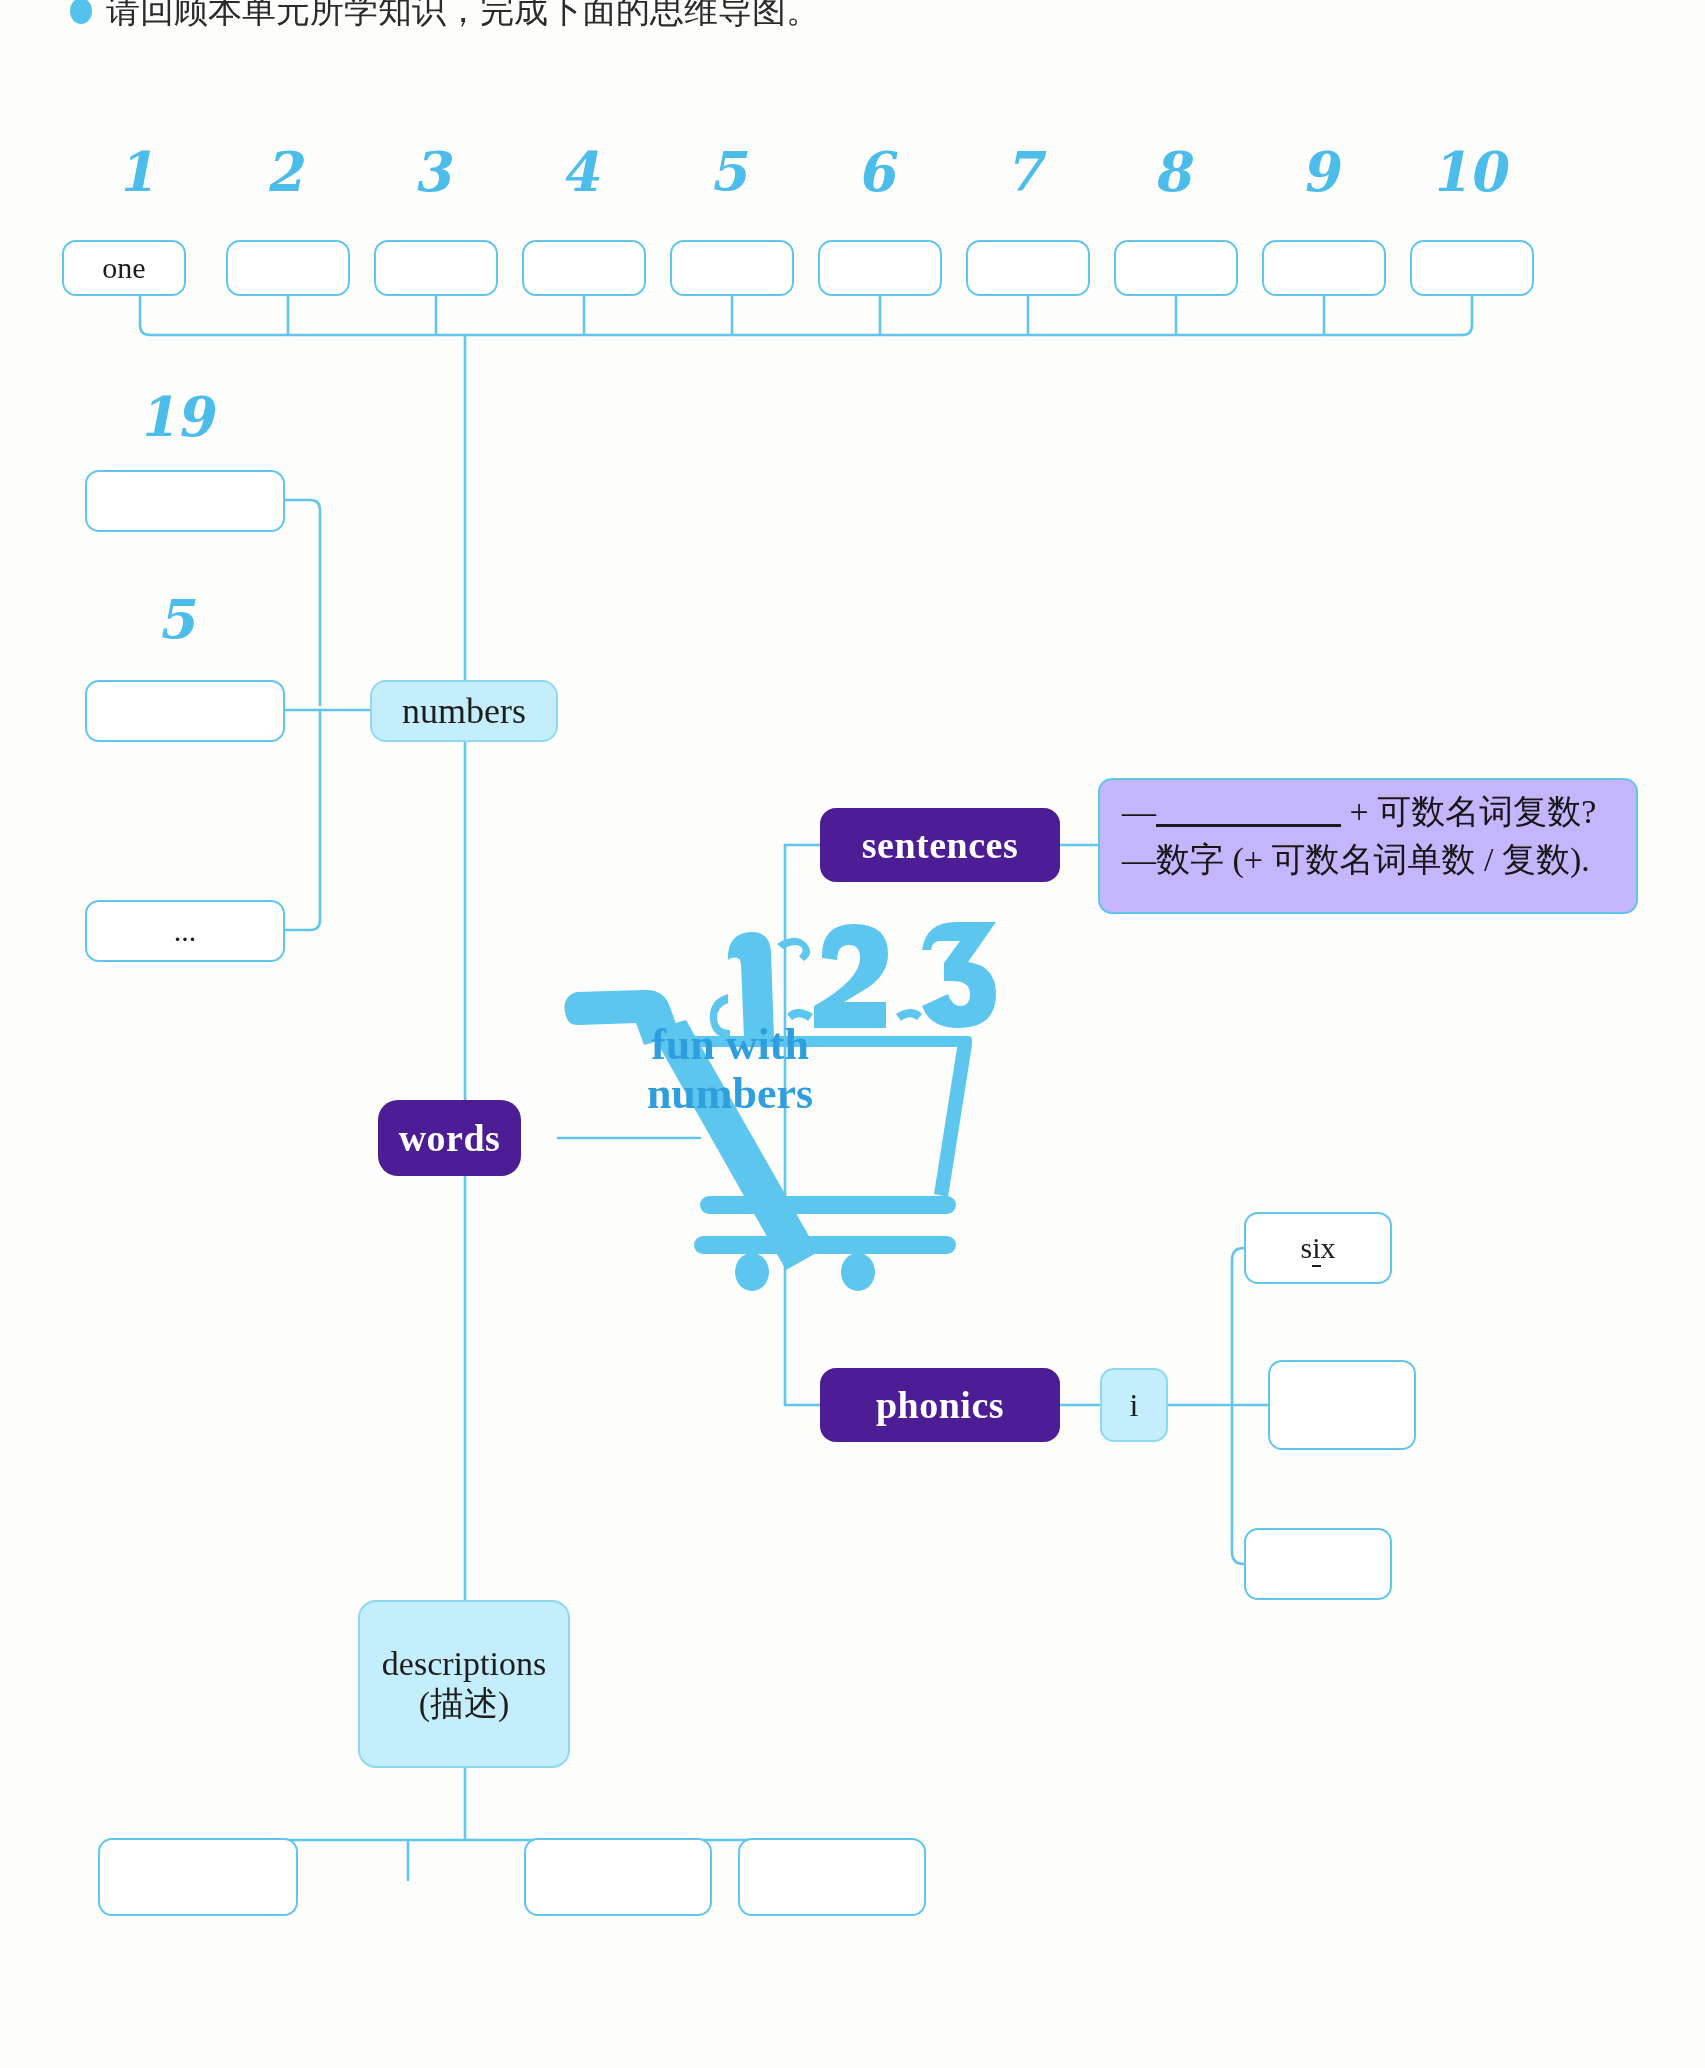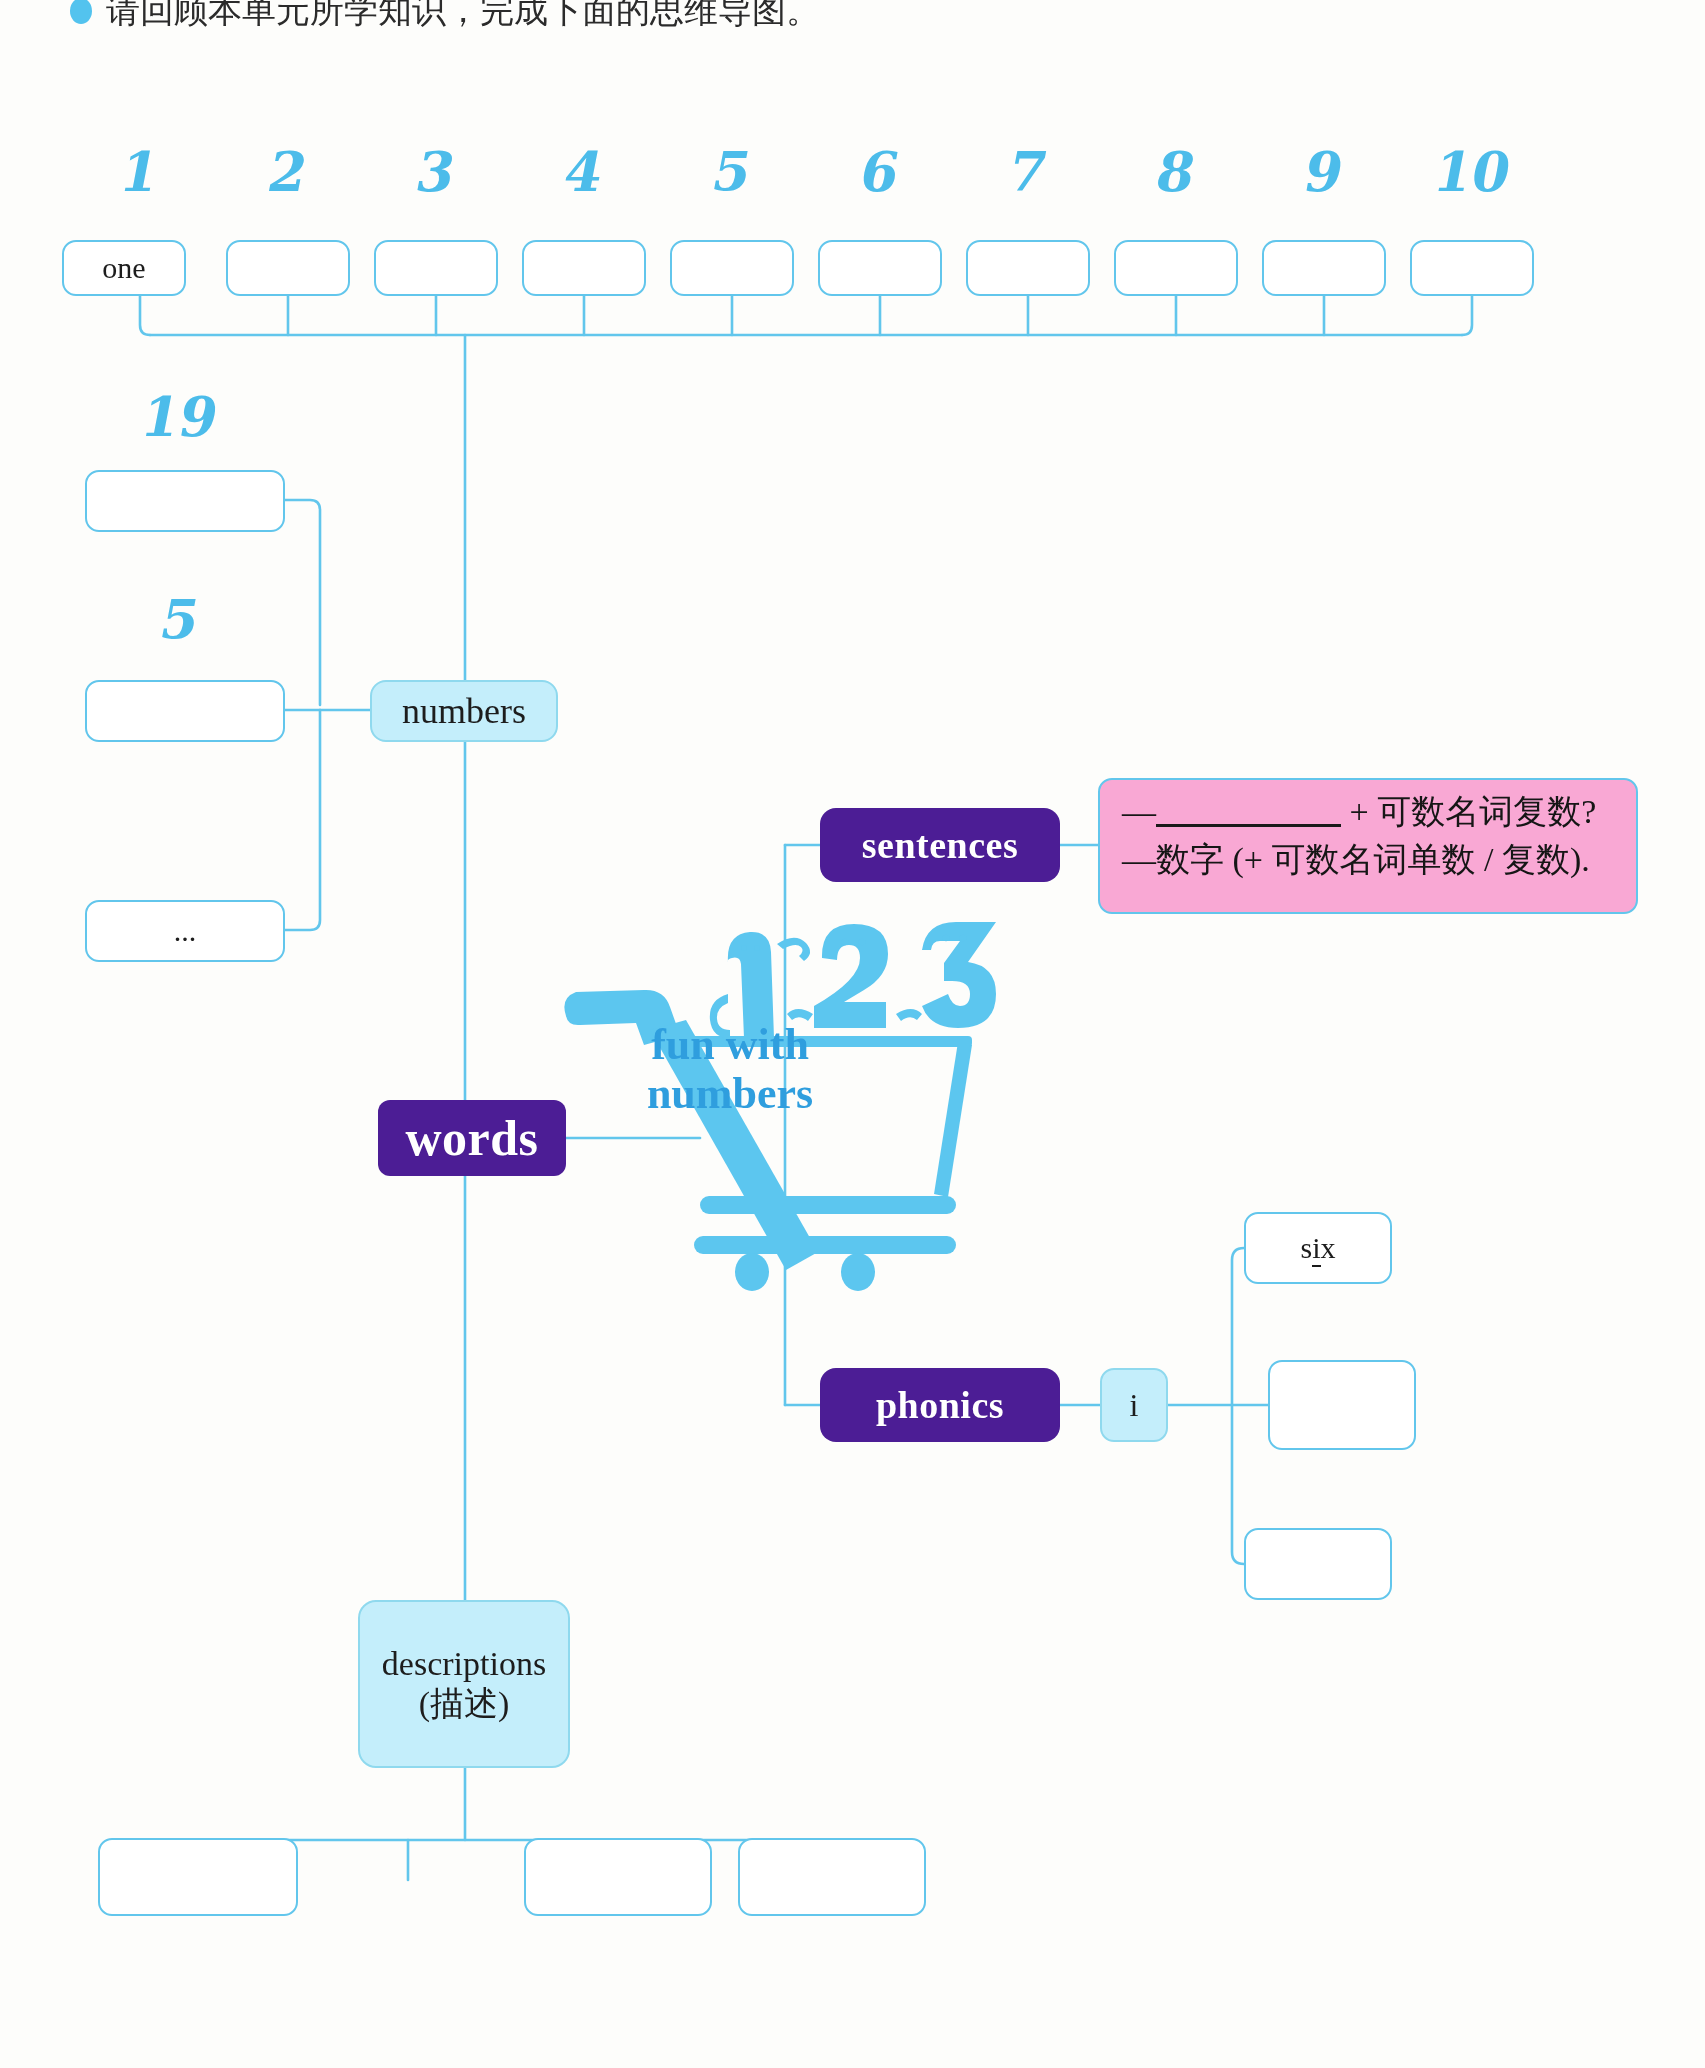--- a/index.html
+++ b/index.html
@@ -26,21 +26,21 @@
 
   .topbox{height:56px;font-size:30px;}
   .bigbox{font-size:30px;}
 
   
   #cartlabel{position:absolute;left:600px;top:1020px;width:260px;text-align:center;
              font-family:"Liberation Serif",serif;font-weight:bold;font-size:44px;
              color:#2f9ede;line-height:1.12;}
 
   .sent-lines{position:absolute;box-sizing:border-box;border:2px solid #62c6ec;border-radius:14px;
-              background:#f9a8d4;padding:8px 22px 10px 22px;
+              background:#c4b5fd;padding:8px 22px 10px 22px;
               font-family:"Liberation Serif",serif;font-size:34px;color:#161616;line-height:1.42;}
   .sent-lines div{white-space:nowrap;}
   .blank{display:inline-block;border-bottom:3px solid #1a1a1a;width:185px;vertical-align:-4px;}
 
   .desc-inner{text-align:center;line-height:1.18;font-size:34px;}
   .six u{text-decoration:none;border-bottom:2px solid #1a1a1a;padding-bottom:1px;}
 </style>
 </head>
 <body>
 
@@ -177,21 +177,21 @@
   <div class="box bigbox" style="left:85px;top:900px;width:200px;height:62px;">...</div>
 
   <div class="box bigbox fill-light" style="left:370px;top:680px;width:188px;height:62px;border-radius:16px;font-size:36px;">
     <span>numbers</span>
   </div>
 
   <div class="box fill-solid" style="left:820px;top:808px;width:240px;height:74px;border-radius:16px;font-size:38px;">
     <span>sentences</span>
   </div>
 
-  <div class="box fill-solid" style="left:378px;top:1100px;width:188px;height:76px;border-radius:12px;font-size:50px;">
+  <div class="box fill-solid" style="left:378px;top:1100px;width:143px;height:76px;border-radius:20px;font-size:38px;">
     <span>words</span>
   </div>
 
   <div class="box fill-solid" style="left:820px;top:1368px;width:240px;height:74px;border-radius:16px;font-size:38px;">
     <span>phonics</span>
   </div>
 
   <div class="box fill-light" style="left:358px;top:1600px;width:212px;height:168px;border-radius:18px;">
     <div class="desc-inner">
       <div>descriptions</div>

